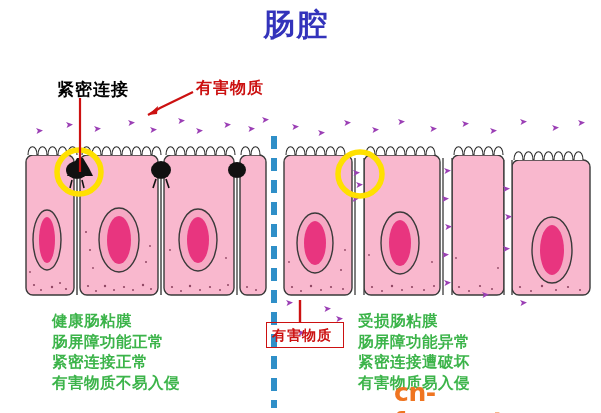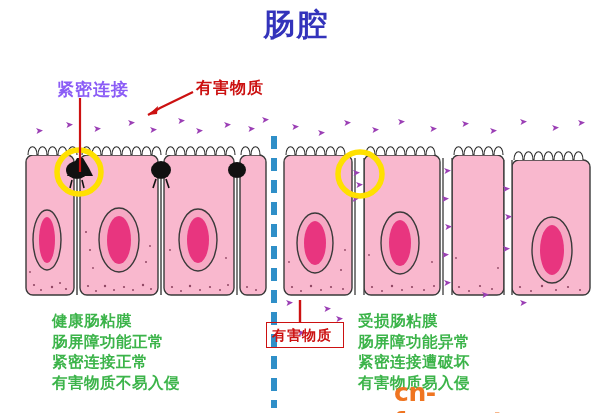--- a/index.html
+++ b/index.html
@@ -18,21 +18,21 @@
     font-size:31px;font-weight:bold;
     color:#3333bb;
     letter-spacing:2px;
     line-height:36px;
   }
 
   .lbl{position:absolute;font-weight:bold;white-space:nowrap;}
 
   .lbl-tight{
     left:57px;top:78px;
-    font-size:17px;color:#8b5cf6;letter-spacing:1px;
+    font-size:17px;color:#000000;letter-spacing:1px;
   }
   .lbl-harm-top{
     left:196px;top:78px;
     font-size:16px;color:#cc1111;letter-spacing:1px;
   }
   .lbl-harm-mid{
     left:272px;top:327px;
     font-size:14px;color:#cc1111;letter-spacing:1px;
   }
   .harm-box{

